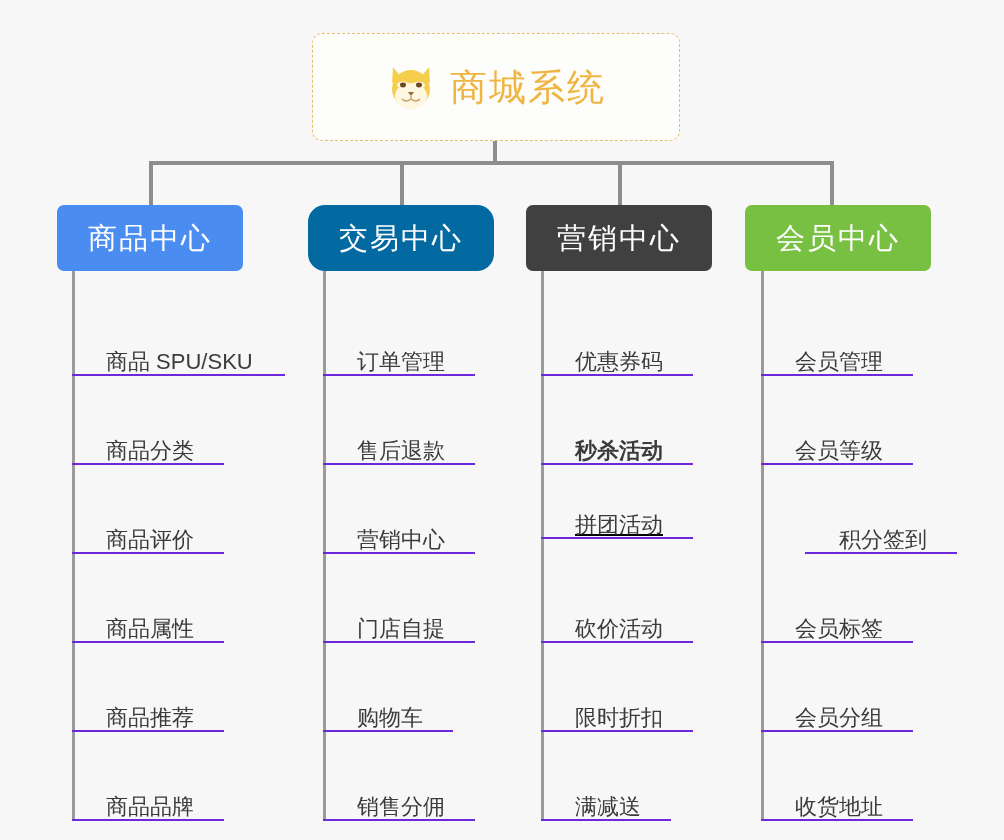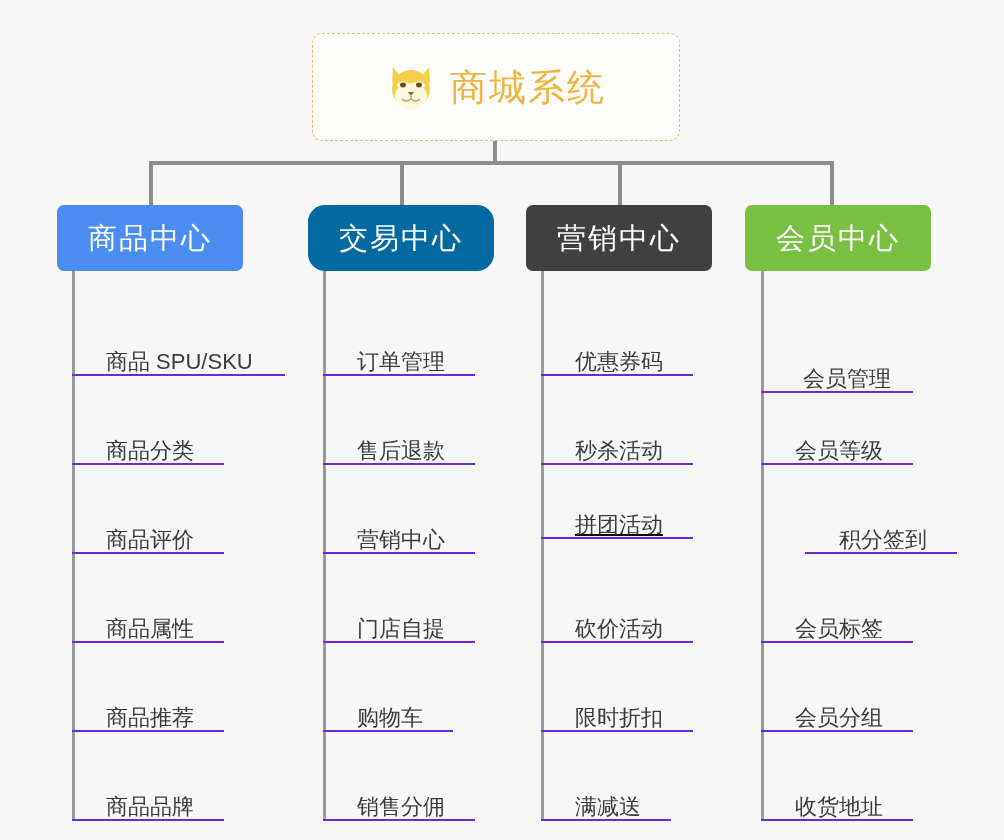--- a/index.html
+++ b/index.html
@@ -202,21 +202,21 @@
       </div>
       <div class="conn conn-drop" style="left: 618px;"></div>
       <div class="cat-box" style="left: 526px; width: 186px; background: #404040;">
         <span class="cat-label">营销中心</span>
       </div>
       <div class="leaf-col" style="left: 541px;">
         <div class="leaf-trunk" style="height: 550px;"></div>
         <div class="leaf-item" style="top: 79px; width: 152px;">
           <span class="leaf-label">优惠券码</span>
         </div>
-        <div class="leaf-item" style="top: 168px; width: 152px;">
+        <div class="leaf-item" style="top: 168px; width: 152px; font-weight: bold;">
           <span class="leaf-label">秒杀活动</span>
         </div>
         <div class="leaf-item" style="top: 242px; width: 152px; text-decoration: underline;">
           <span class="leaf-label">拼团活动</span>
         </div>
         <div class="leaf-item" style="top: 346px; width: 152px;">
           <span class="leaf-label">砍价活动</span>
         </div>
         <div class="leaf-item" style="top: 435px; width: 152px;">
           <span class="leaf-label">限时折扣</span>
@@ -224,21 +224,21 @@
         <div class="leaf-item" style="top: 524px; width: 130px;">
           <span class="leaf-label">满减送</span>
         </div>
       </div>
       <div class="conn conn-drop" style="left: 830px;"></div>
       <div class="cat-box" style="left: 745px; width: 186px; background: rgb(119, 192, 66);">
         <span class="cat-label">会员中心</span>
       </div>
       <div class="leaf-col" style="left: 761px;">
         <div class="leaf-trunk" style="height: 550px;"></div>
-        <div class="leaf-item" style="top: 96px; width: 152px; justify-content: flex-end;">
+        <div class="leaf-item" style="top: 79px; width: 152px;">
           <span class="leaf-label">会员管理</span>
         </div>
         <div class="leaf-item" style="top: 168px; width: 152px;">
           <span class="leaf-label">会员等级</span>
         </div>
         <div class="leaf-item" style="top: 257px; width: 152px; margin-left: 44px;">
           <span class="leaf-label">积分签到</span>
         </div>
         <div class="leaf-item" style="top: 346px; width: 152px;">
           <span class="leaf-label">会员标签</span>

